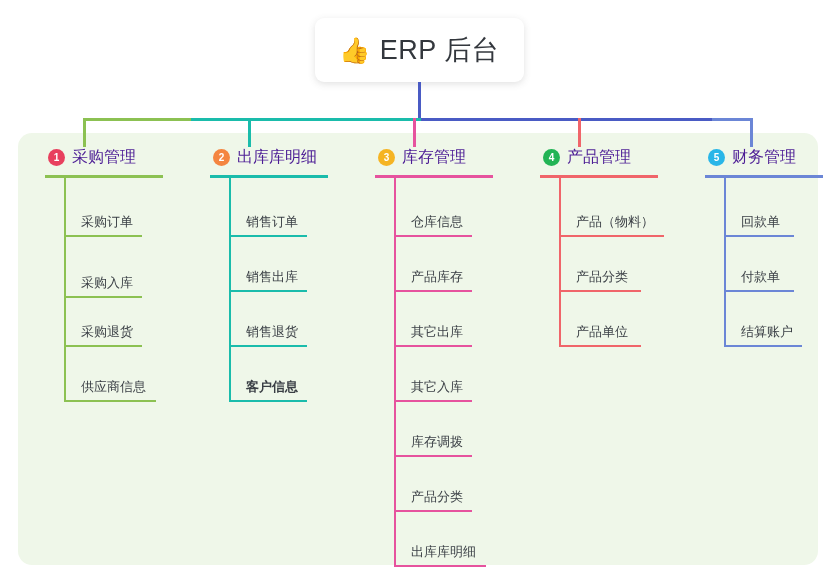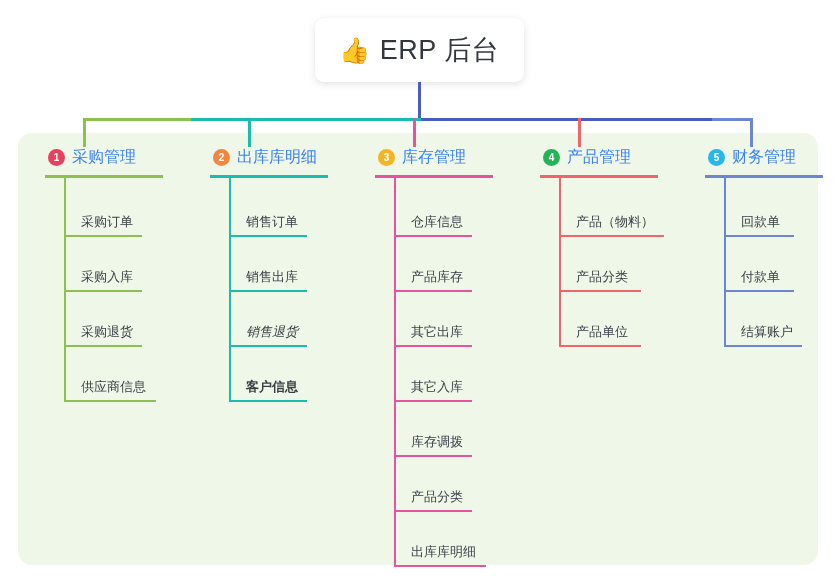--- a/index.html
+++ b/index.html
@@ -46,21 +46,21 @@
     position:relative;height:34px;
     display:flex;align-items:center;gap:7px;
     padding-left:18px;
     box-sizing:border-box;
   }
   .badge{
     width:17px;height:17px;border-radius:50%;
     color:#fff;font-size:10px;line-height:17px;
     text-align:center;flex:none;font-weight:bold;
   }
-  .col-title{font-size:16px;color:#3b82f6;white-space:nowrap;}
+  .col-title{font-size:16px;color:#4c1d95;white-space:nowrap;}
   .head-rule{position:absolute;left:15px;top:35px;height:3px;}
 
   
   .spine{position:absolute;left:34px;top:38px;width:2px;}
 
   .item{
     position:absolute;left:34px;
     height:42px;
   }
   .item-label{
@@ -98,21 +98,21 @@
         <div class="col-head">
           <span class="badge" style="background: rgb(232, 64, 94);">1</span>
           <span class="col-title">采购管理</span>
         </div>
         <div class="head-rule" style="width: 118px; background: rgb(140, 193, 82);"></div>
         <div class="spine" style="height: 222px; background: rgb(140, 193, 82);"></div>
         <div class="item" style="top: 71px; width: 78px;">
           <span class="item-label">采购订单</span>
           <div class="item-rule" style="width: 78px; background: rgb(140, 193, 82);"></div>
         </div>
-        <div class="item" style="top: 126px; width: 78px;">
+        <div class="item" style="top: 132px; width: 78px;">
           <span class="item-label">采购入库</span>
           <div class="item-rule" style="width: 78px; background: rgb(140, 193, 82);"></div>
         </div>
         <div class="item" style="top: 181px; width: 78px; text-align: right;">
           <span class="item-label">采购退货</span>
           <div class="item-rule" style="width: 78px; background: rgb(140, 193, 82);"></div>
         </div>
         <div class="item" style="top: 236px; width: 92px;">
           <span class="item-label">供应商信息</span>
           <div class="item-rule" style="width: 92px; background: rgb(140, 193, 82);"></div>
@@ -126,21 +126,21 @@
         <div class="head-rule" style="width: 118px; background: rgb(26, 188, 171);"></div>
         <div class="spine" style="height: 222px; background: rgb(26, 188, 171);"></div>
         <div class="item" style="top: 71px; width: 78px;">
           <span class="item-label">销售订单</span>
           <div class="item-rule" style="width: 78px; background: rgb(26, 188, 171);"></div>
         </div>
         <div class="item" style="top: 126px; width: 78px;">
           <span class="item-label">销售出库</span>
           <div class="item-rule" style="width: 78px; background: rgb(26, 188, 171);"></div>
         </div>
-        <div class="item" style="top: 181px; width: 78px; font-style: italic;">
+        <div class="item" style="top: 181px; width: 78px;">
           <span class="item-label">销售退货</span>
           <div class="item-rule" style="width: 78px; background: rgb(26, 188, 171);"></div>
         </div>
         <div class="item" style="top: 236px; width: 78px; font-weight: bold;">
           <span class="item-label">客户信息</span>
           <div class="item-rule" style="width: 78px; background: rgb(26, 188, 171);"></div>
         </div>
       </div>
       <div class="col" style="left: 360px;">
         <div class="col-head">

